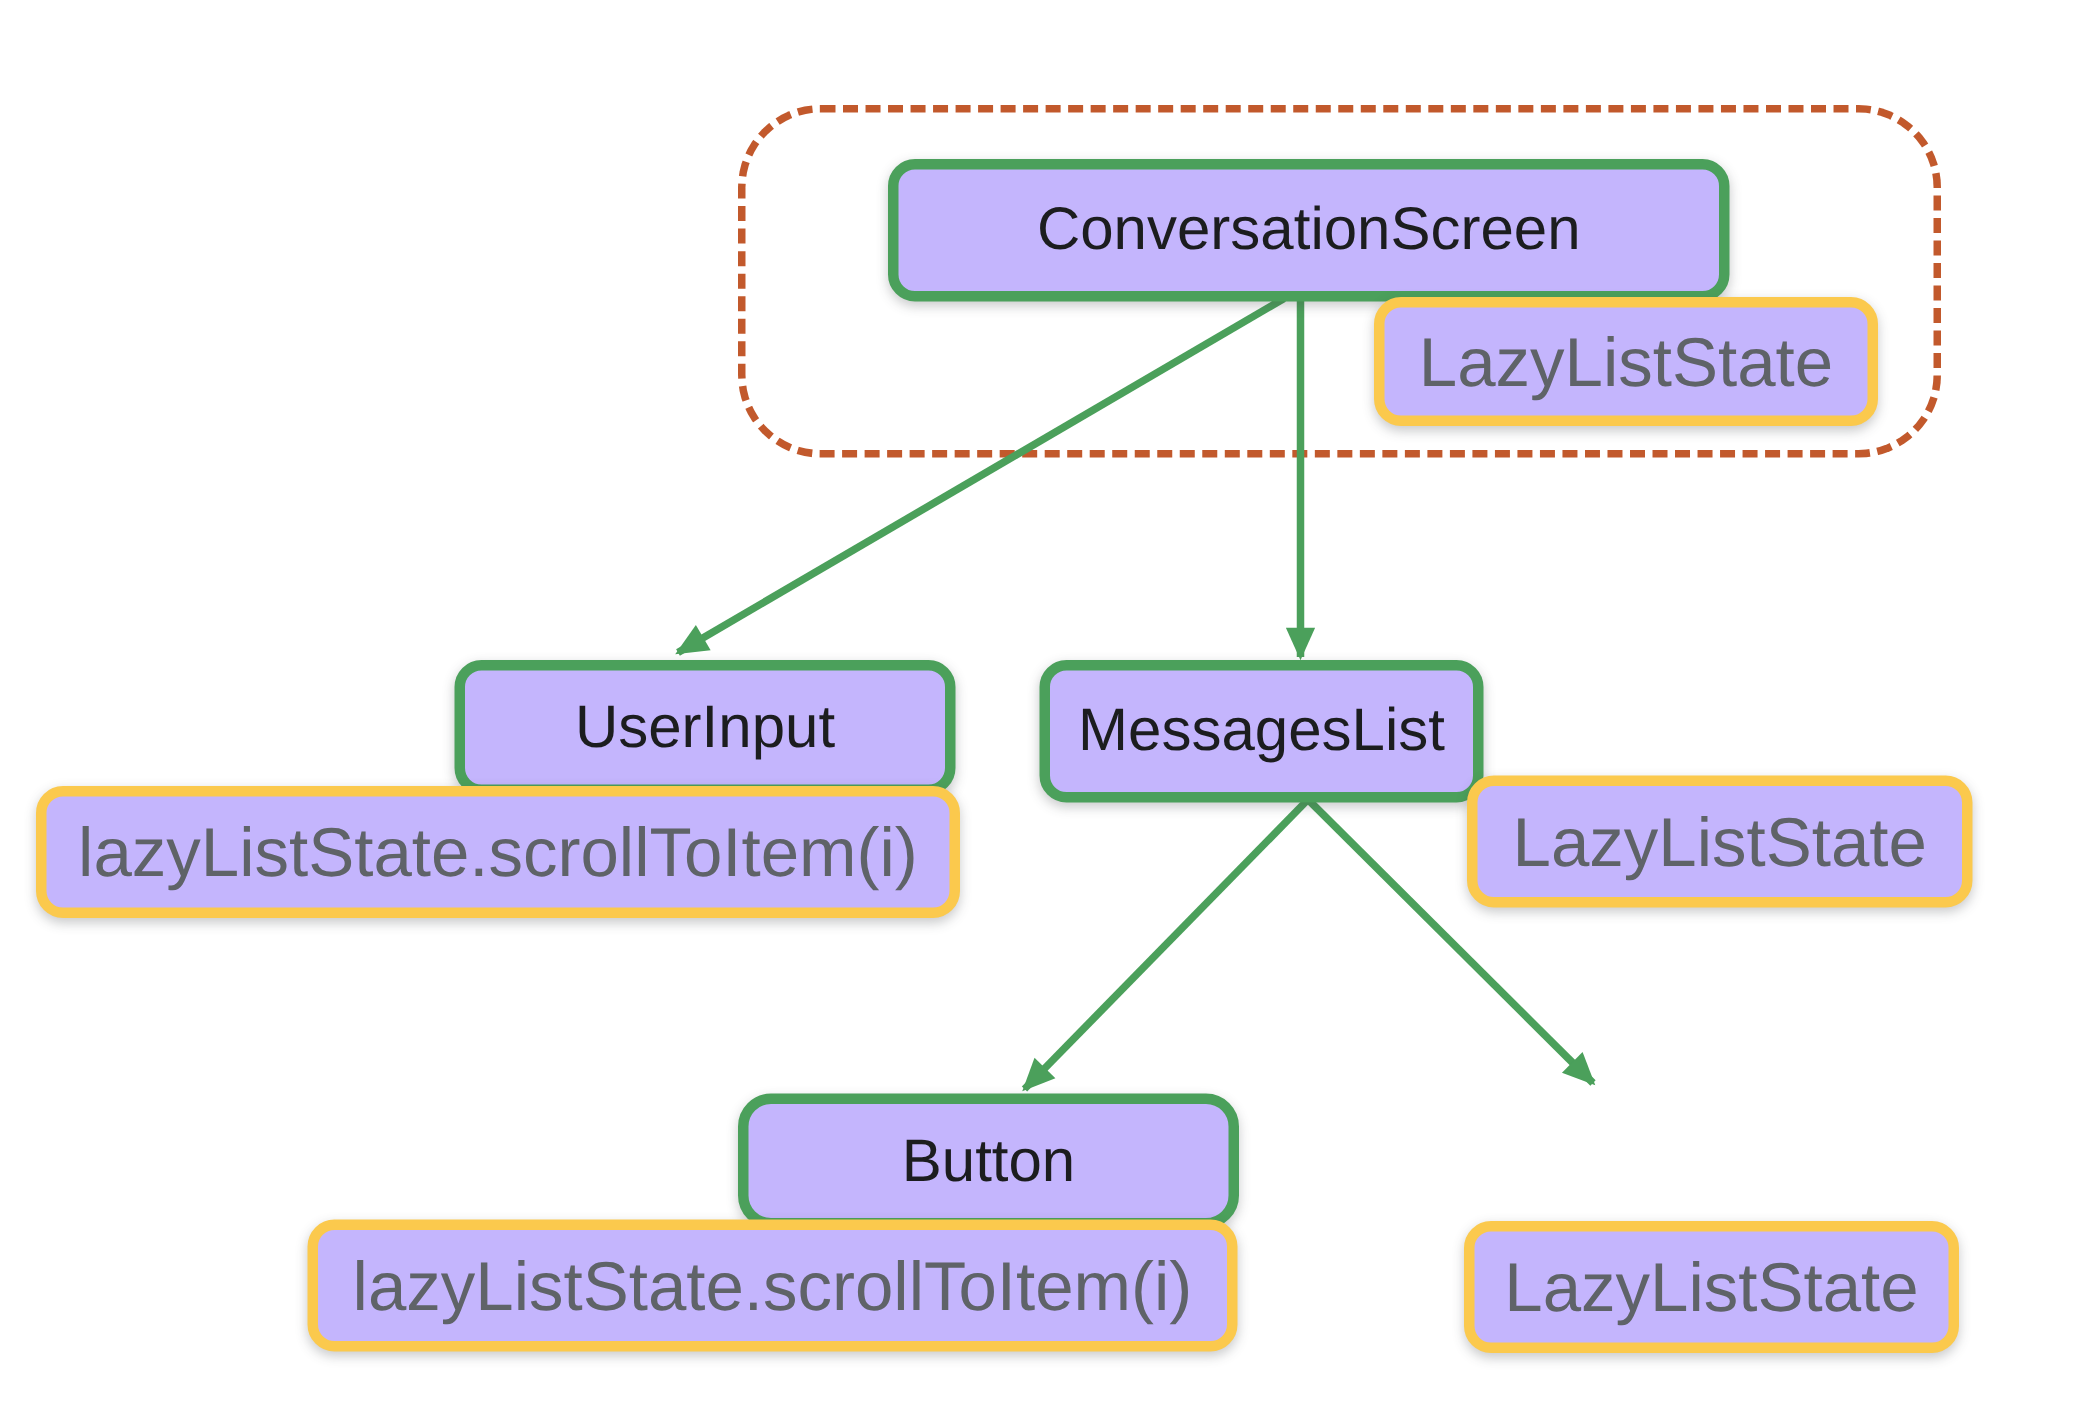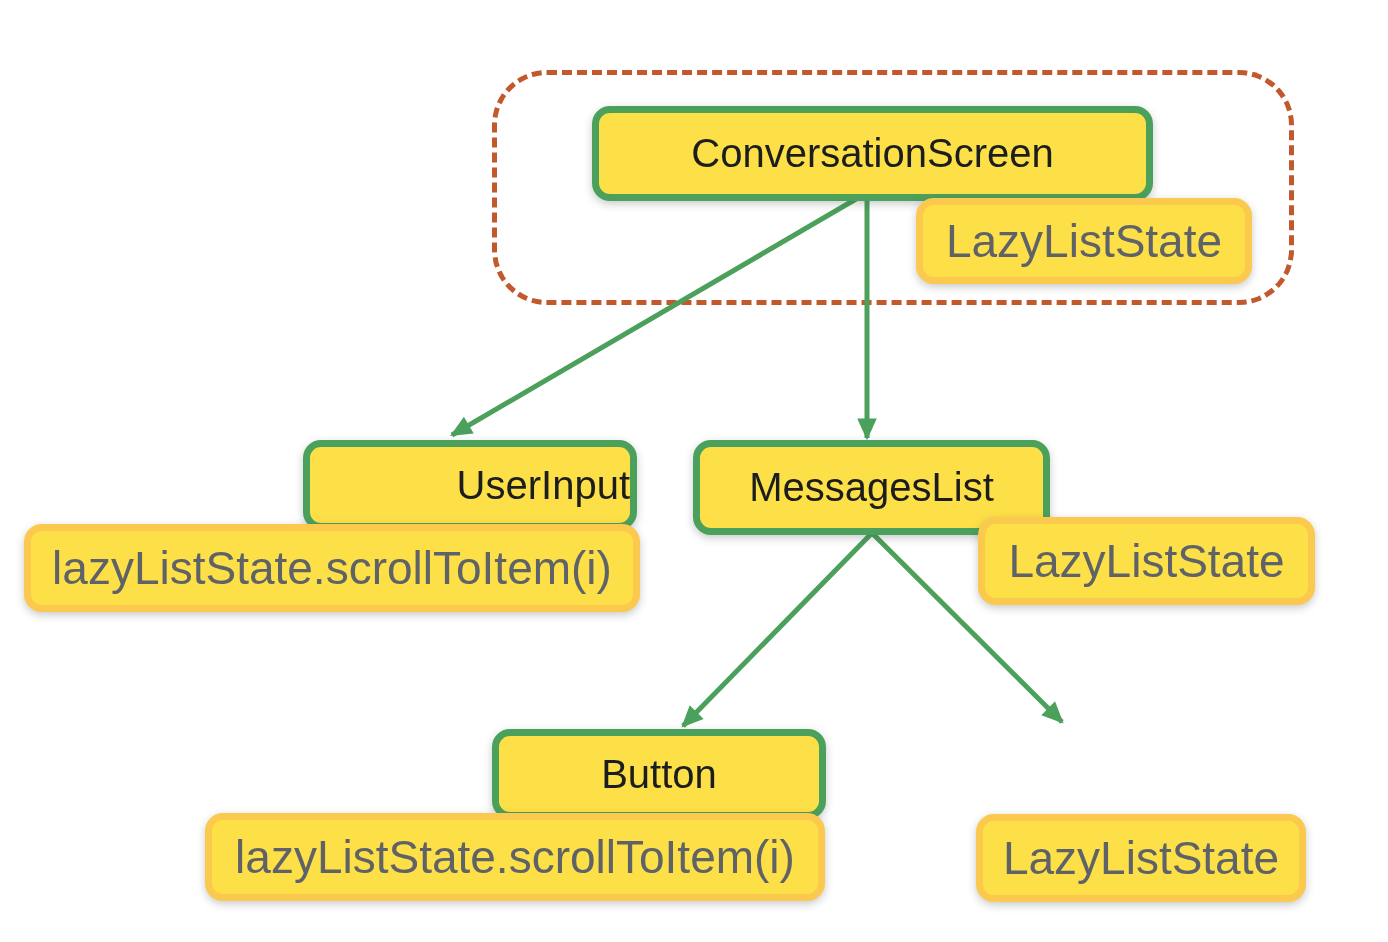--- a/index.html
+++ b/index.html
@@ -47,21 +47,21 @@
     stroke:var(--color-green);
     stroke-width:5;
     fill:none;
   }
   .arrow-head-shape{
     fill:var(--color-green);
     stroke:none;
   }
   .node{
     position:absolute;
-    background:#fde047;
+    background:#c4b5fd;
     display:flex;
     align-items:center;
     justify-content:center;
     white-space:nowrap;
     border-radius:18px;
     box-shadow:0 3px 8px rgba(60,64,67,0.28);
   }
   .node.component{
     border:7px solid var(--color-green);
     color:var(--color-component_text);
@@ -70,25 +70,25 @@
   }
   .node.state{
     border:7px solid var(--color-yellow);
     color:var(--color-state_text);
     font-size:46px;
     z-index:4;
   }
   
   .n-conversation-screen{left:592px;top:106px;width:561px;height:95px;}
   .n-lazyliststate-top{left:916px;top:198px;width:336px;height:86px;}
-  .n-user-input{left:303px;top:440px;width:334px;height:90px;justify-content:flex-end;}
+  .n-user-input{left:303px;top:440px;width:334px;height:90px;}
   .n-scrolltoitem-left{left:24px;top:524px;width:616px;height:88px;}
-  .n-messages-list{left:693px;top:440px;width:357px;height:95px;}
+  .n-messages-list{left:693px;top:440px;width:296px;height:95px;}
   .n-lazyliststate-mid{left:978px;top:517px;width:337px;height:88px;}
-  .n-button{left:492px;top:729px;width:334px;height:90px;}
+  .n-button{left:492px;top:729px;width:334px;height:90px;border-radius:22px;}
   .n-scrolltoitem-bottom{left:205px;top:813px;width:620px;height:88px;}
   .n-lazy-column{left:913px;top:725px;width:334px;height:93px;}
   .n-lazyliststate-bottom{left:976px;top:814px;width:330px;height:88px;}
 </style>
 </head>
 <body>
 
 <div class="canvas">
 
 

